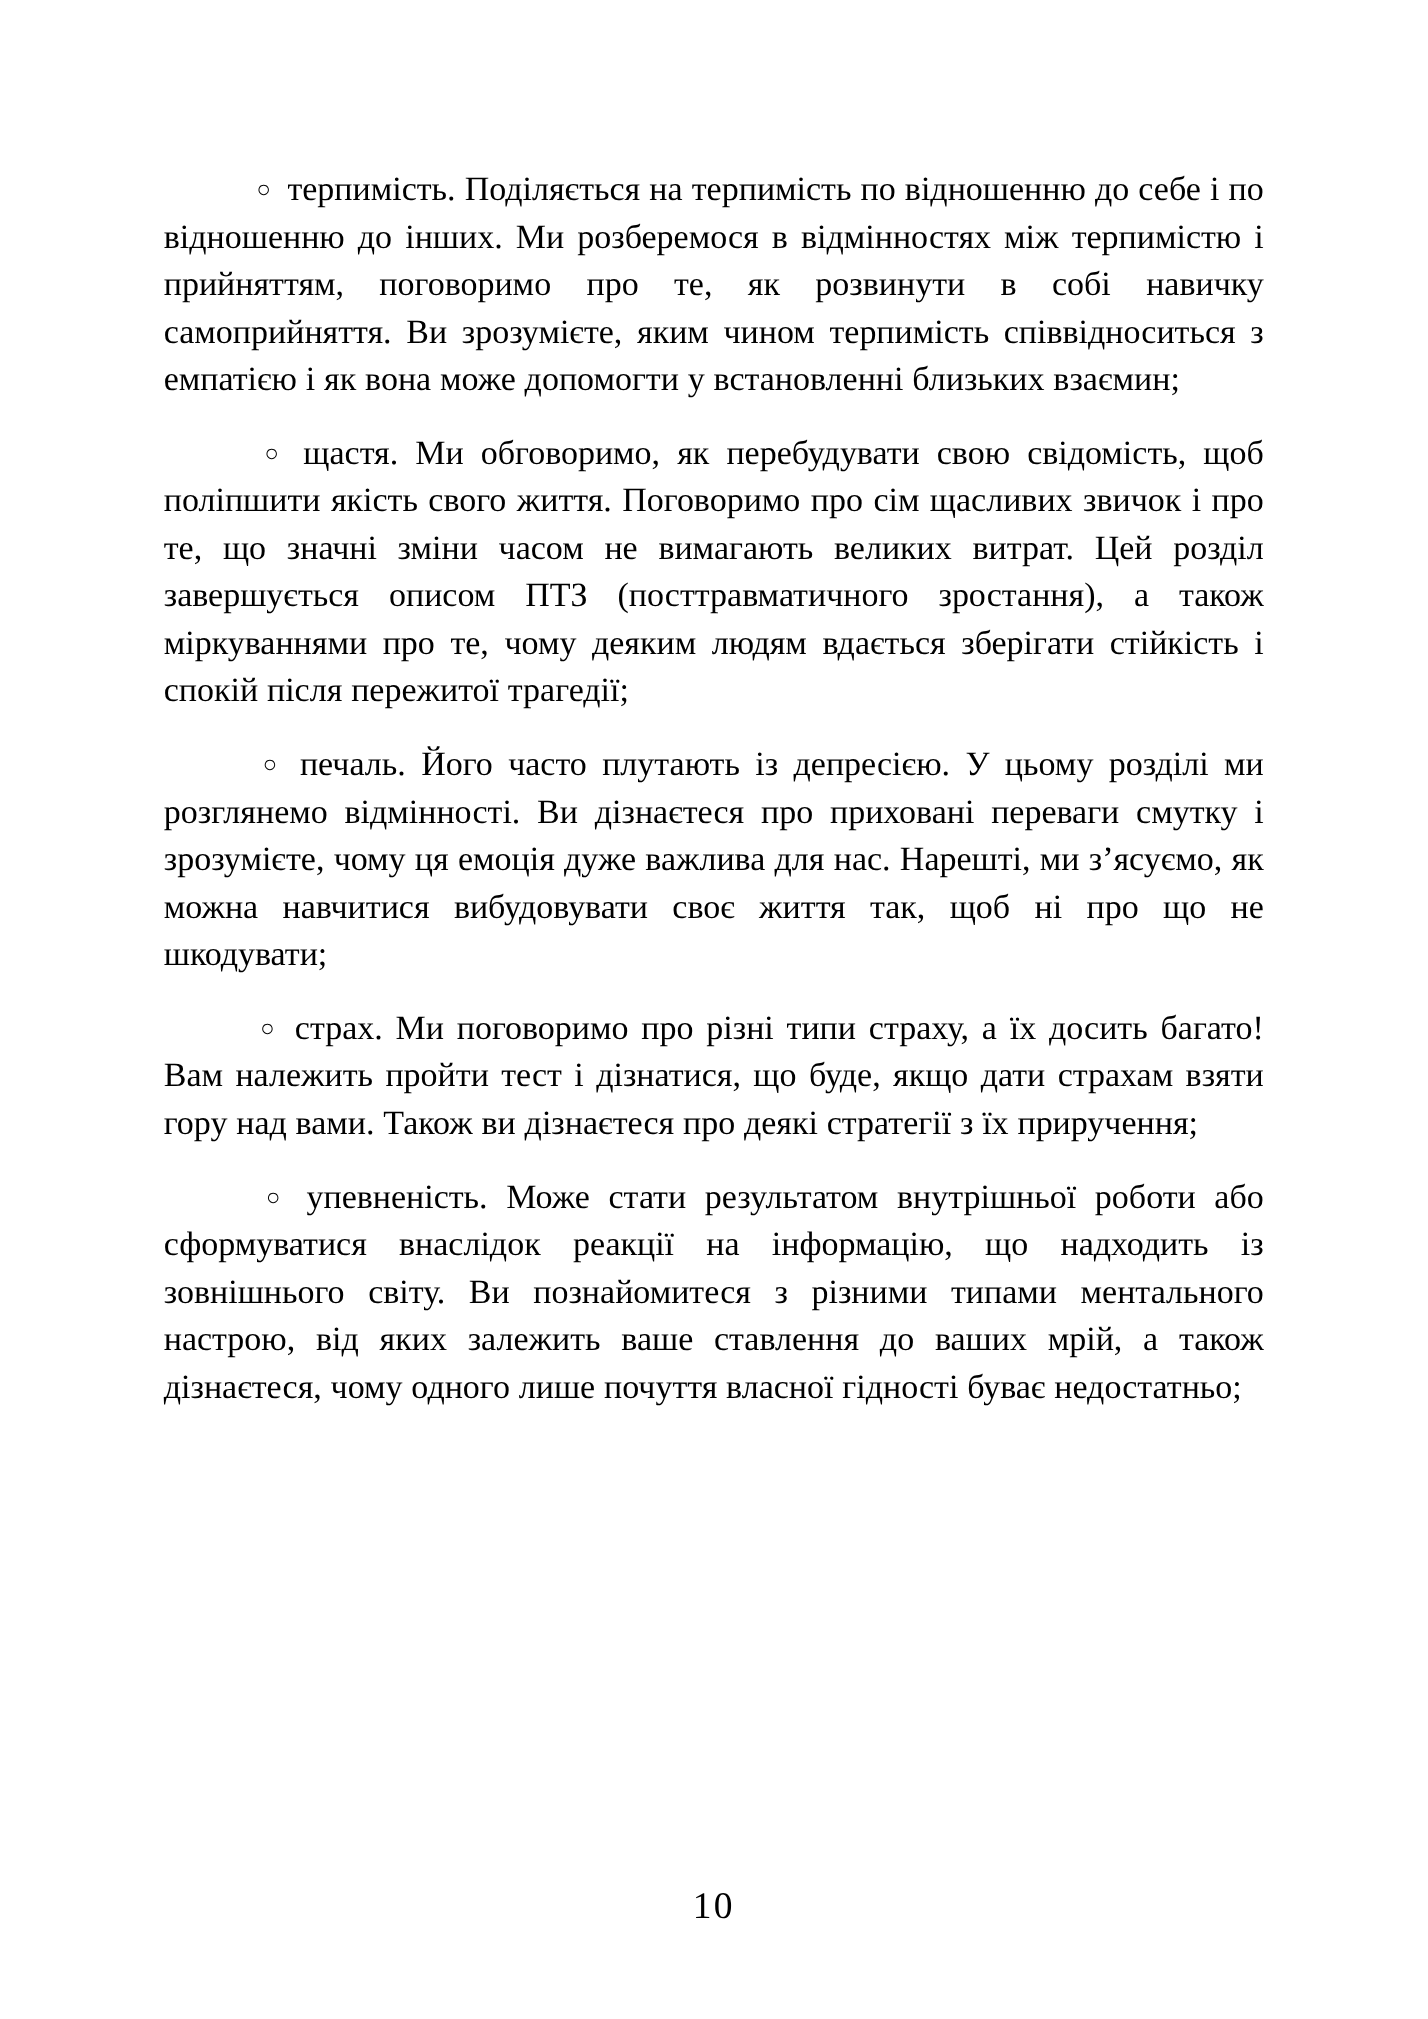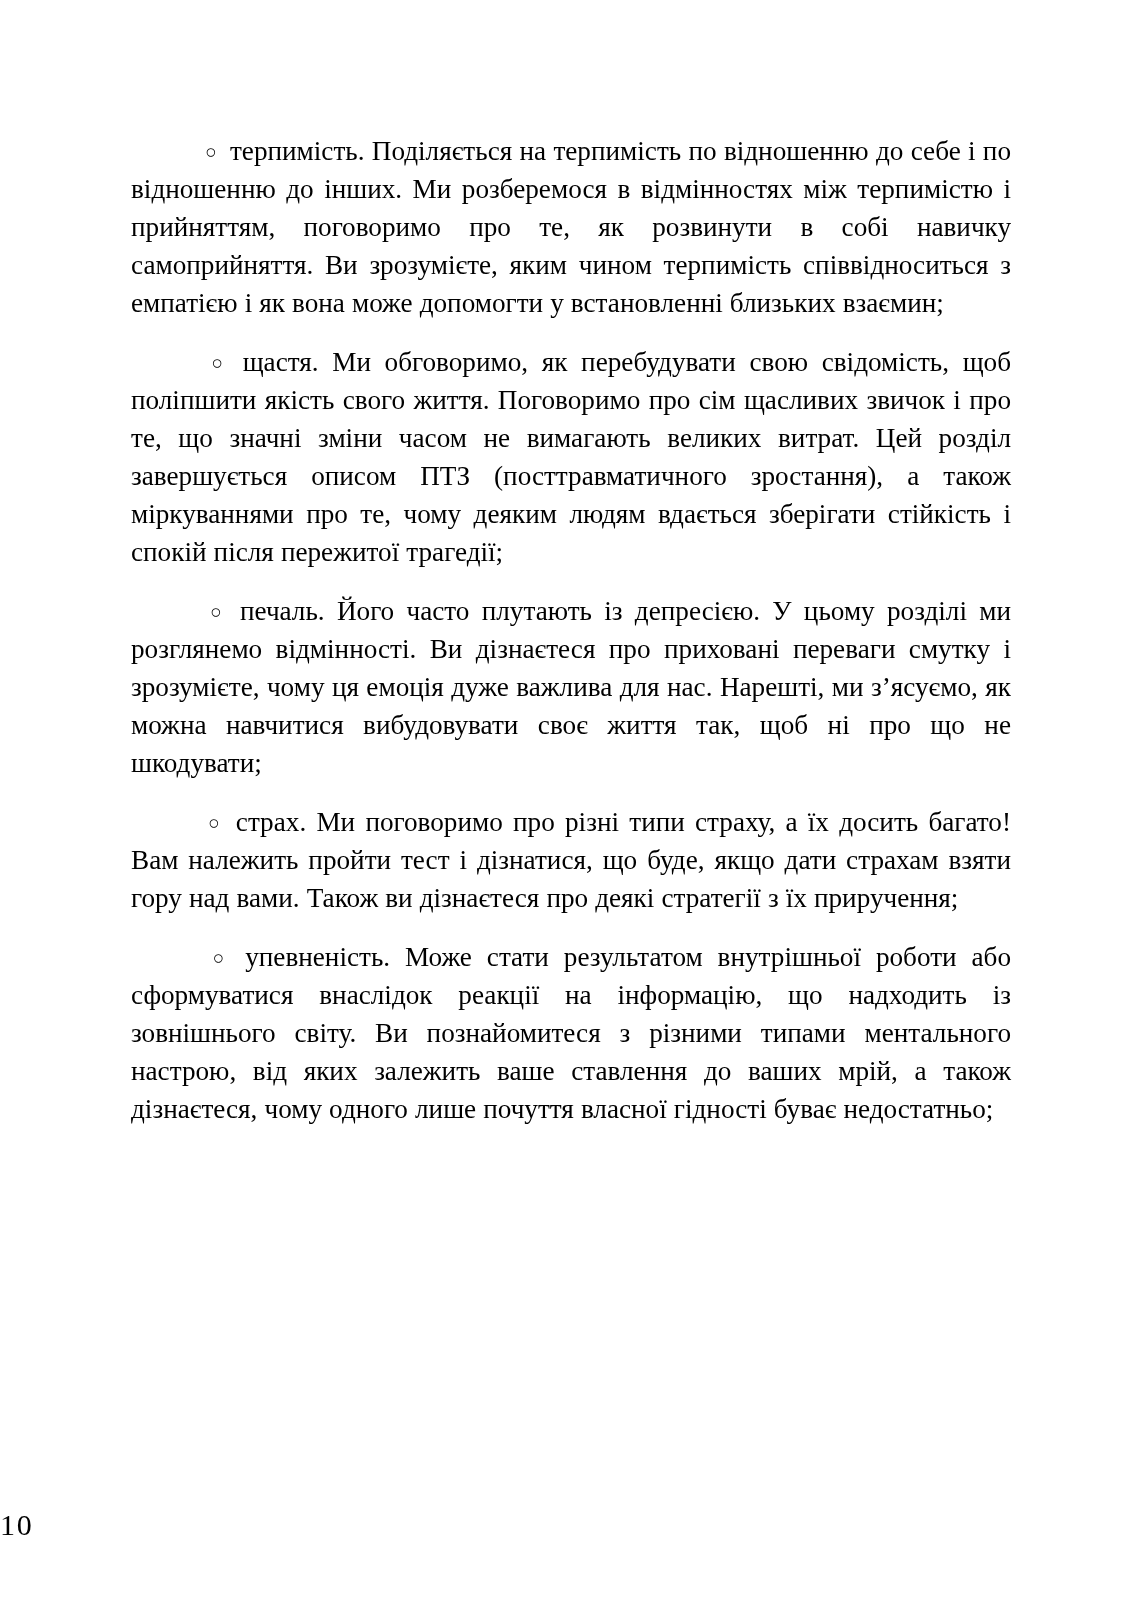--- a/index.html
+++ b/index.html
@@ -63,21 +63,21 @@
   .bullet-gap {
     display: inline-block;
     width: 13px;
   }
 
   .page-number {
     position: absolute;
     left: 0;
     top: 1505px;
     width: 1142px;
-    text-align: left;
+    text-align: center;
     font-size: 30px;
     line-height: 40px;
     letter-spacing: 0.06em;
     font-variant-numeric: oldstyle-nums;
     color: #000000;
   }
 </style>
 </head>
 <body>
 

